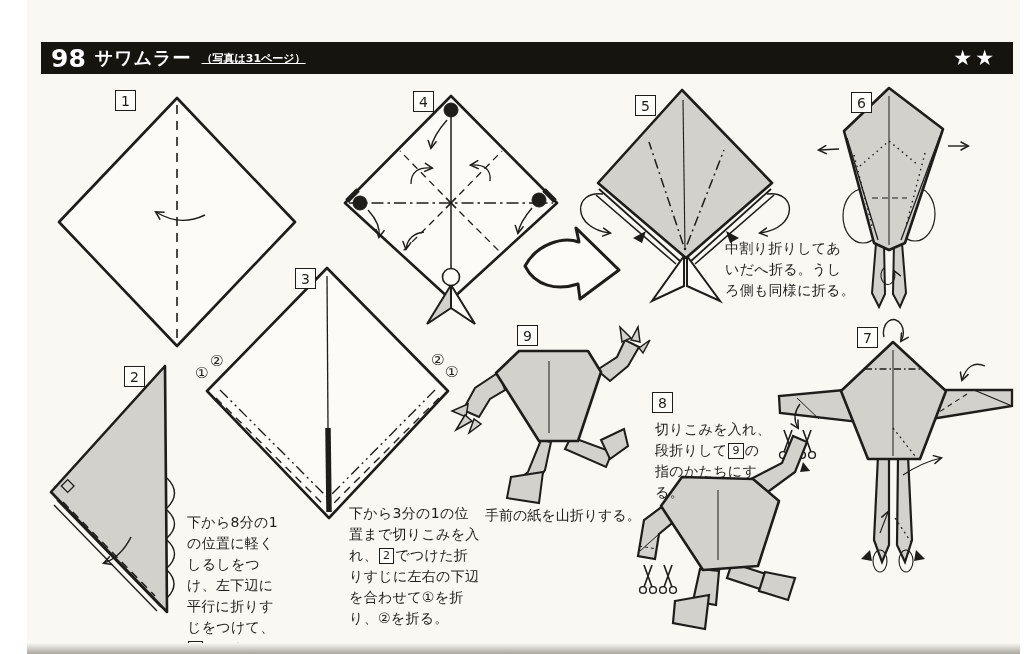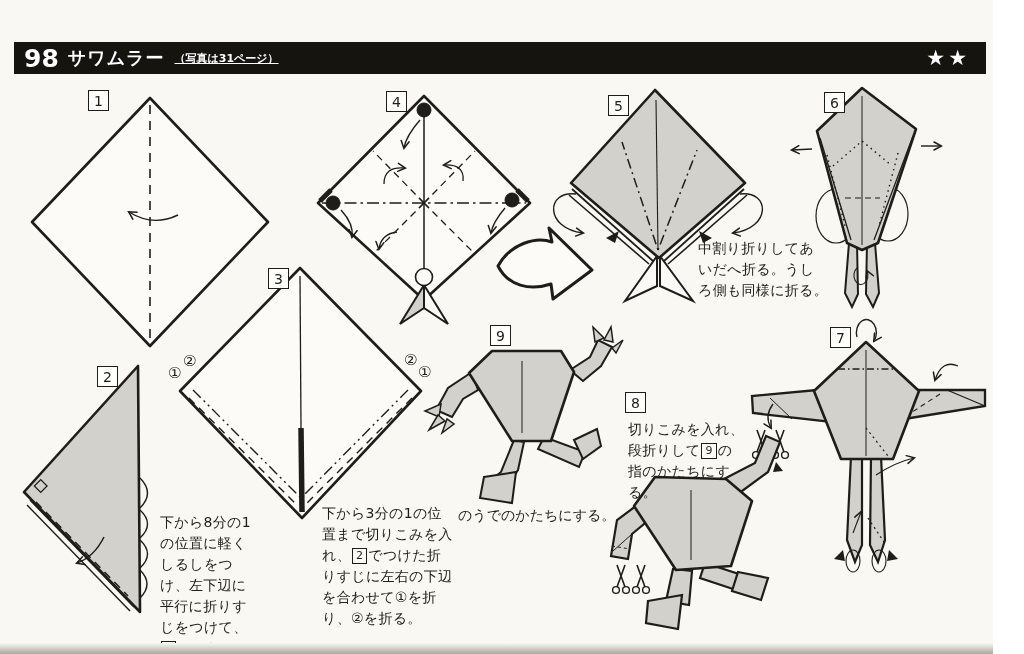--- a/index.html
+++ b/index.html
@@ -1,17 +1,17 @@
 <!DOCTYPE html>
 <html><head>
 <meta charset="utf-8">
 <style>
   html,body{margin:0;padding:0;}
   .page{position:relative;width:993px;height:654px;background:#f9f8f3;overflow:hidden;
-        font-family:"DejaVu Sans",sans-serif;color:#1f1d1a;}
+        font-family:"DejaVu Sans",sans-serif;color:#1f1d1a;margin-left:27px;}
   .header-bar{position:absolute;left:14px;top:42px;width:972px;height:32px;background:#16140f;
         color:#fff;display:flex;align-items:center;}
   .h-num{font-size:25px;font-weight:bold;margin-left:10px;}
   .h-title{font-size:18px;font-weight:bold;margin-left:9px;letter-spacing:1px;}
   .h-ref{font-size:11px;margin-left:10px;font-weight:bold;text-decoration:underline;}
   .h-stars{margin-left:auto;margin-right:16px;font-size:21px;letter-spacing:3px;}
   .steplabel{position:absolute;width:21px;height:21px;border:1.6px solid #1f1d1a;background:#fdfdfa;
         font-size:14px;display:flex;align-items:center;justify-content:center;box-sizing:border-box;}
   .instr{position:absolute;font-size:14px;line-height:1.5;letter-spacing:0.3px;}
   .refbox{display:inline-block;border:1.2px solid #1f1d1a;padding:0 3px;font-size:11px;
@@ -240,17 +240,17 @@
   <div class="instr" style="left:698px;top:238px;width:130px;">
     <span>中割り折りしてあいだへ折る。うしろ側も同様に折る。</span>
   </div>
 
 
   <div class="instr" style="left:628px;top:419px;width:118px;">
     <span>切りこみを入れ、段折りして</span><span class="refbox">9</span><span>の指のかたちにする。</span>
   </div>
 
   <div class="caption" style="left:458px;top:507px;">
-    <span>のうでのかたちにする。</span>
+    <span>手前の紙を山折りする。</span>
   </div>
 
   <div class="bottom-shadow"></div>
 </div>
 
 </body></html>

